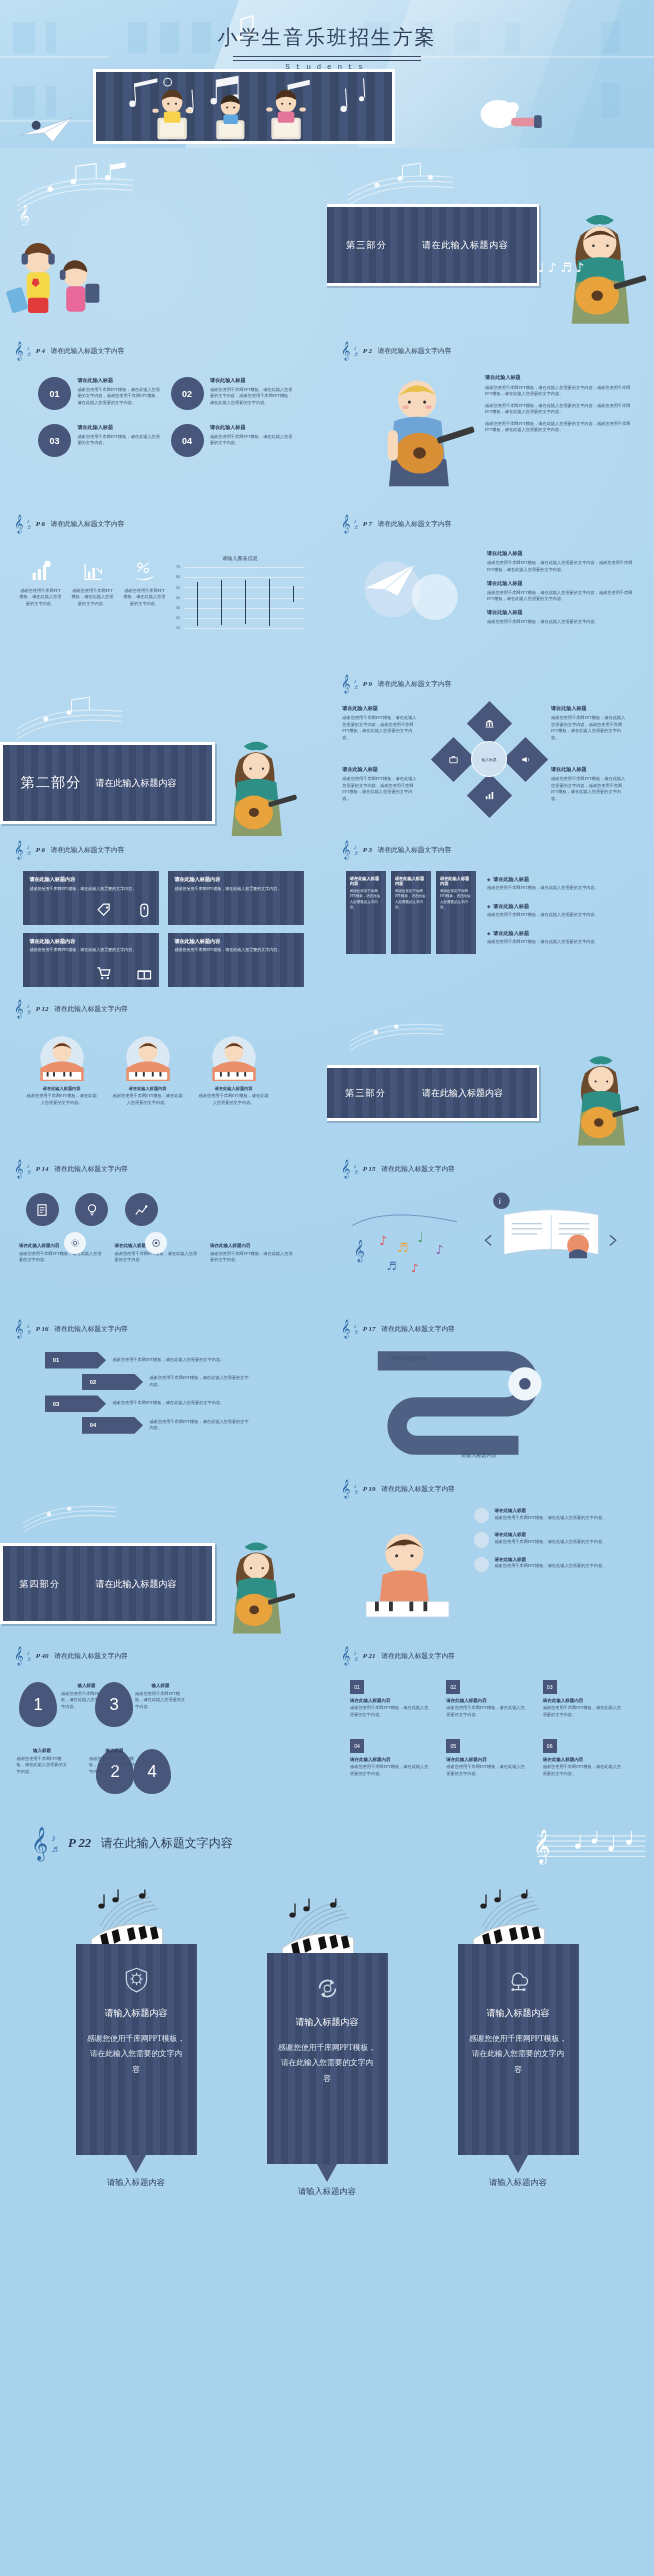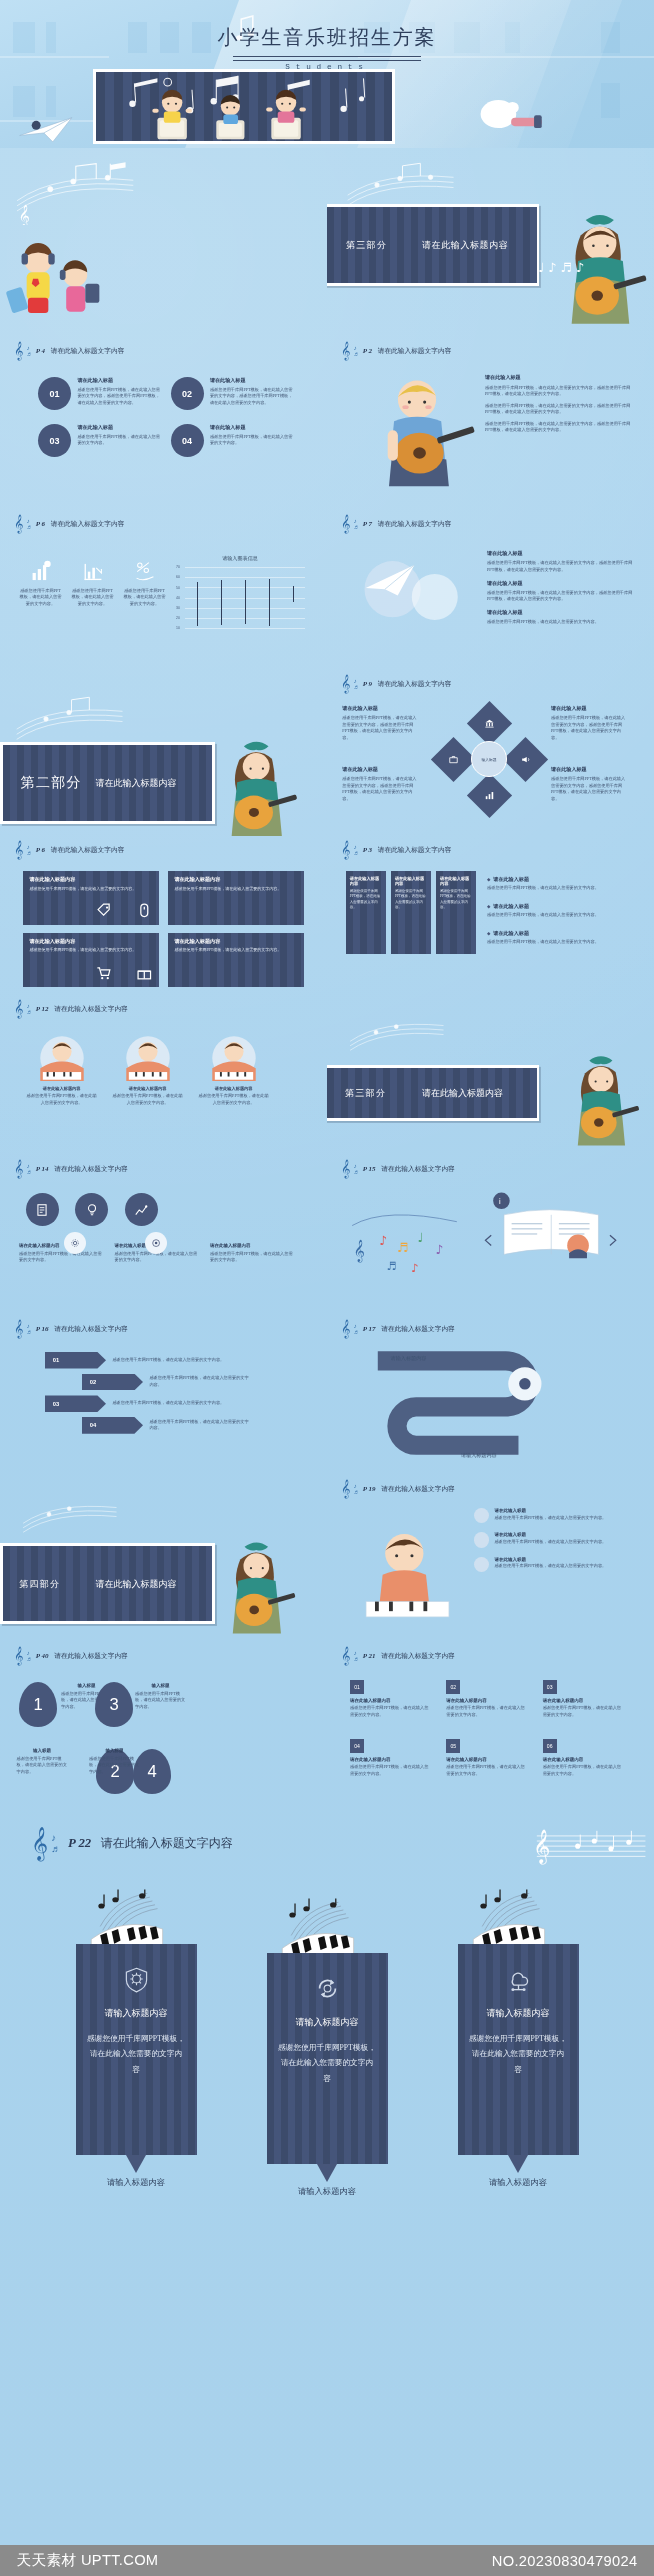--- a/index.html
+++ b/index.html
@@ -1101,19 +1101,15 @@
           </svg>
           <div class="cn" style="font-size:9px;color:#fff">请输入标题内容</div>
           <div class="cn" style="font-size:7.7px;color:#e4ebf5;margin-top:11.5px;line-height:2">感谢您使用千库网PPT模板，请在此输入您需要的文字内容</div>
         </div>
         <div style="position:absolute;left:50%;top:267px;transform:translateX(-50%);width:0;height:0;border-left:10.2px solid transparent;border-right:10.2px solid transparent;border-top:18px solid #47567a"></div>
         <div class="cn" style="position:absolute;left:0;top:289px;width:121px;font-size:8.3px;color:#2e3f5c">请输入标题内容</div>
       </div>
     </div>
   </div>
 
-  <div class="footer">
-    <span>天天素材 UPTT.COM</span>
-    <span>NO.20230830479024</span>
-  </div>
 
 </div>
 
 
 </body></html>

